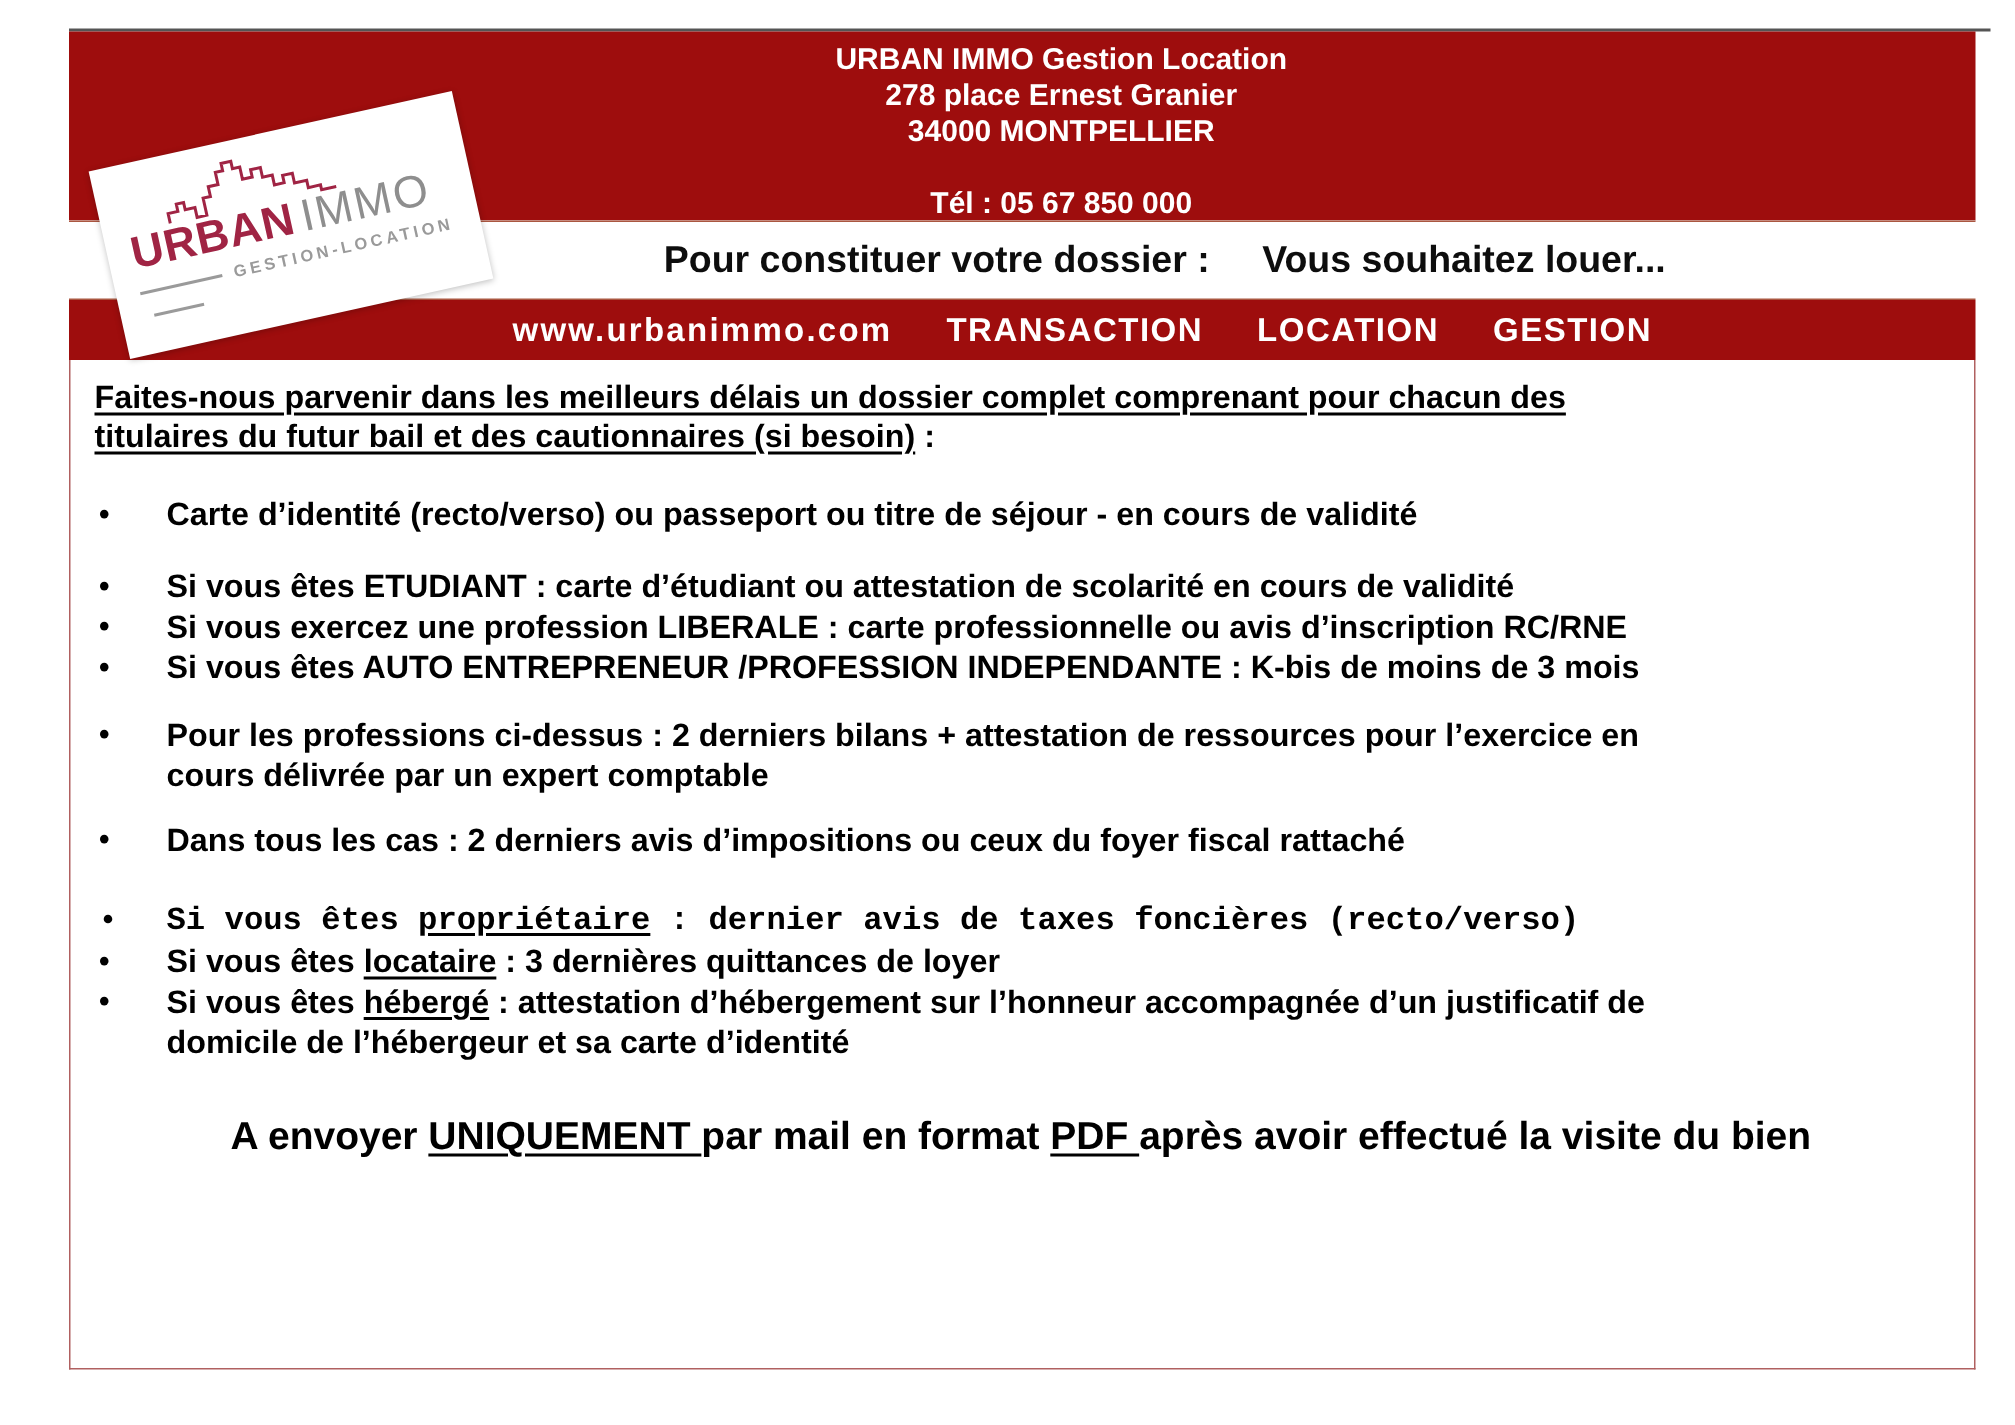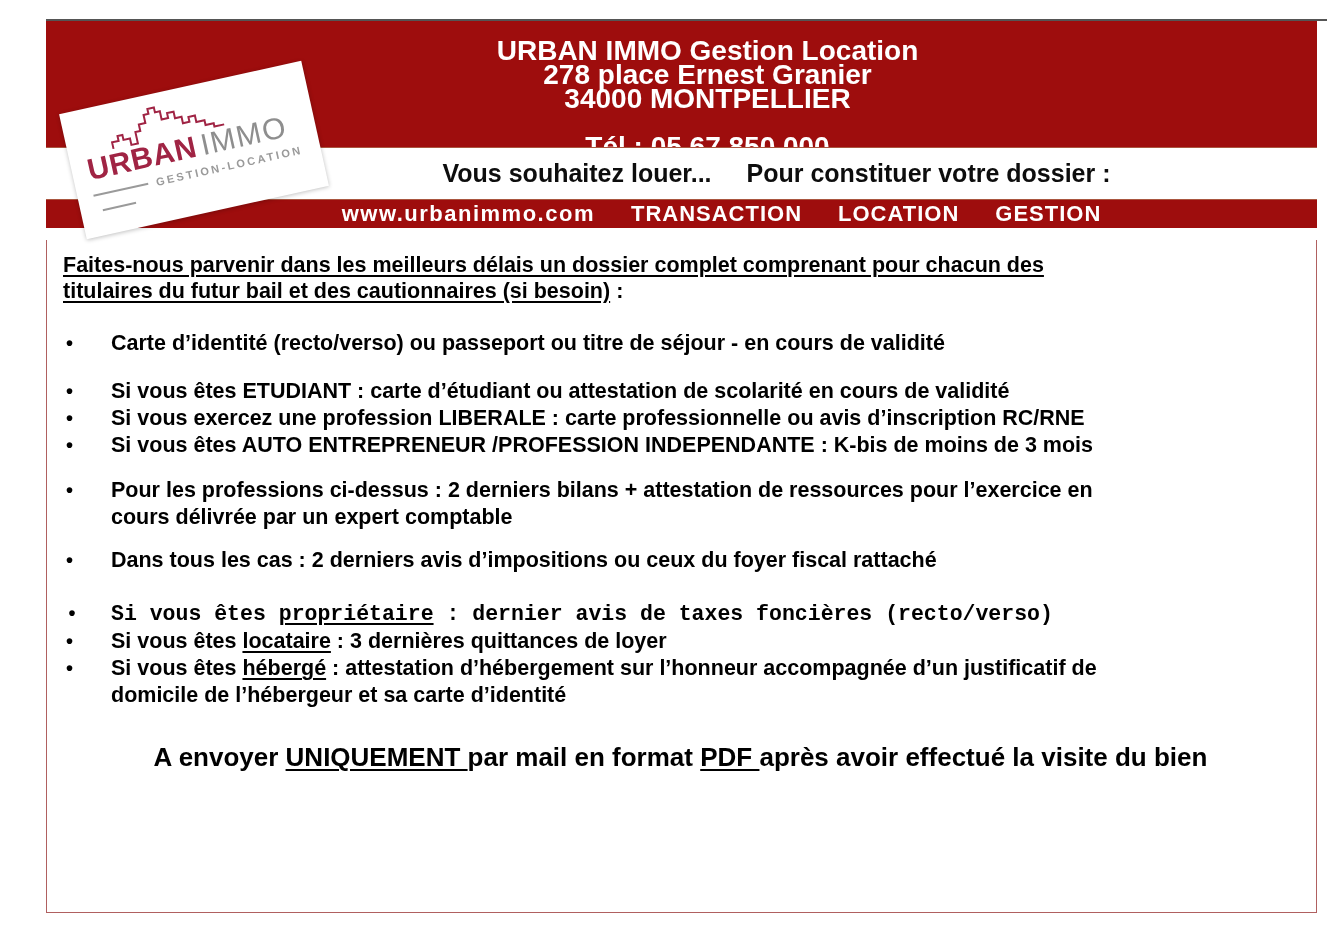--- a/index.html
+++ b/index.html
@@ -4,32 +4,32 @@
 <style>
   html,body{margin:0;padding:0;}
   body{
     width:1343px;height:950px;position:relative;overflow:hidden;
     background:#ffffff;color:#000;
     font-family:"Liberation Sans", sans-serif;font-weight:bold;
   }
   .top-hairline{position:absolute;left:46px;top:19px;width:1281px;height:2px;background:#555;}
   
   .banner{position:absolute;left:46px;top:21px;width:1271px;height:126px;background:#9E0D0D;}
-  .agency{ text-align:center;padding-top:18px;padding-left:52px;color:#fff;font-size:28px;line-height:24px;}
+  .agency{ text-align:center;padding-top:7px;padding-left:52px;color:#fff;font-size:20px;line-height:24px;}
   .agency .phone{margin-top:24px;}
   
   .strip{
     position:absolute;left:46px;top:147px;width:1271px;height:53px;box-sizing:border-box;
     background:#fff;border-top:1px solid #AA5640;border-bottom:1px solid #AA5640;
     display:flex;align-items:center;justify-content:center;gap:35px;
     padding-left:190px;font-size:25px;color:#0d0d0d;
   }
   
   .navbar{
-    position:absolute;left:46px;top:200px;width:1271px;height:28px;box-sizing:border-box;
+    position:absolute;left:46px;top:200px;width:1271px;height:40px;box-sizing:border-box;
     background:#9E0D0D;color:#fff;display:flex;align-items:center;justify-content:center;
     gap:36px;padding-left:80px;font-size:22px;letter-spacing:1px;
   }
   .navbar .site{letter-spacing:1.5px;}
   
   .logo-card{
     position:absolute;left:70px;top:86px;width:248px;height:128px;background:#fff;
     transform:rotate(-12.5deg);z-index:5;box-sizing:border-box;padding:8px 0 0 14px;
     box-shadow:0 1px 4px rgba(0,0,0,.25);
   }
@@ -65,22 +65,22 @@
 <div class="banner">
   <div class="agency">
     <div>URBAN IMMO Gestion Location</div>
     <div>278 place Ernest Granier</div>
     <div>34000 MONTPELLIER</div>
     <div class="phone">Tél : 05 67 850 000</div>
   </div>
 </div>
 
 <div class="strip">
+  <span>Pour constituer votre dossier :</span>
   <span>Vous souhaitez louer...</span>
-  <span>Pour constituer votre dossier :</span>
 </div>
 
 <div class="navbar">
   <span class="site">www.urbanimmo.com</span>
   <span>TRANSACTION</span>
   <span>LOCATION</span>
   <span>GESTION</span>
 </div>
 
 <div class="logo-card">

